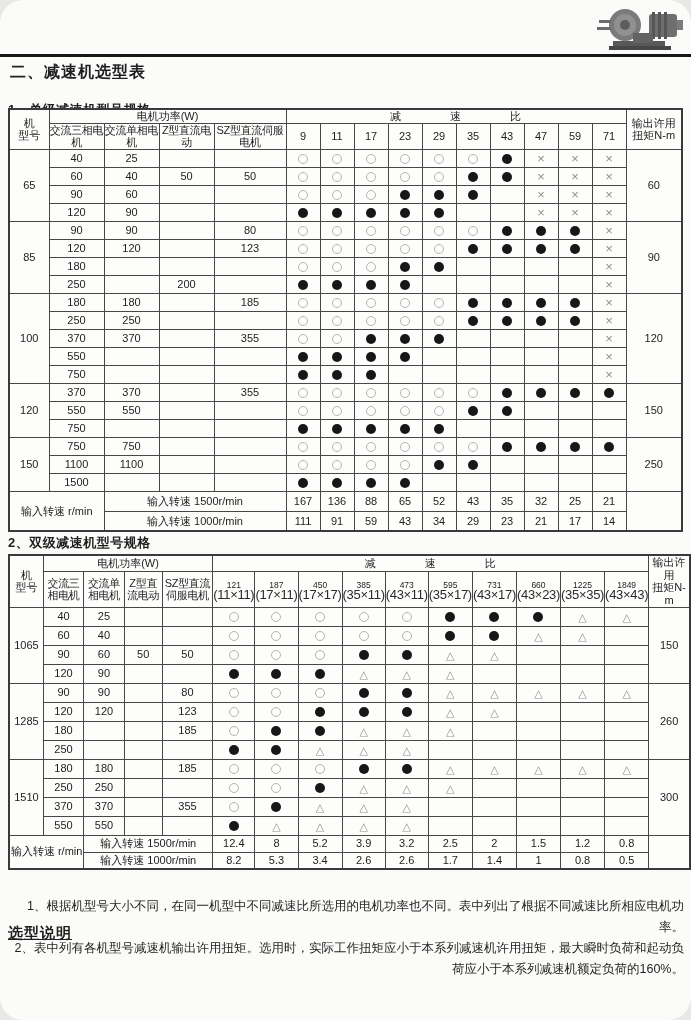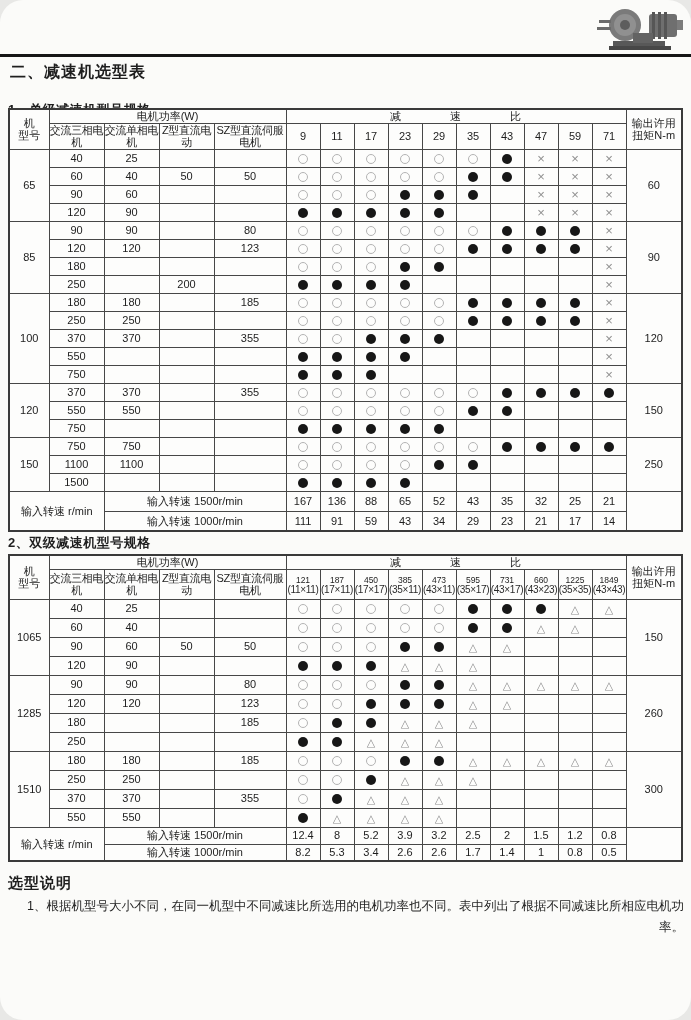--- a/index.html
+++ b/index.html
@@ -14,39 +14,39 @@
     border-radius:23px;
   }
   .topbar{position:absolute;top:54px;left:0;width:691px;height:3px;background:#161616;}
   .photo{position:absolute;top:3px;right:6px;width:92px;height:48px;}
   .sec-title{position:absolute;top:62px;left:10px;font-size:16px;font-weight:bold;letter-spacing:1px;}
   .sub-title{position:absolute;left:8px;font-size:13px;font-weight:bold;letter-spacing:0.5px;}
   #sub1{top:101px;}
   #sub2{top:534px;}
   #t1-mount{position:absolute;top:108px;left:8px;}
   #t2-mount{position:absolute;top:554px;left:8px;}
-  .notes-title{position:absolute;top:874px;left:8px;font-size:15px;font-weight:bold;letter-spacing:1px;}
+  .notes-title{position:absolute;top:924px;left:8px;font-size:15px;font-weight:bold;letter-spacing:1px;text-decoration:underline;}
   .notes{position:absolute;top:896px;left:8px;width:676px;font-size:12.5px;line-height:20.5px;}
   .notes p{margin:0 0 1px 0;padding-left:18px;text-indent:-18px;text-align:right;}
 
   table.sel-table{border-collapse:collapse;table-layout:fixed;background:#fdfdfc;}
   table.sel-table td{
     border:1px solid #474747;
     padding:0;text-align:center;vertical-align:middle;
     font-size:11px;color:#1d1d1d;line-height:1.15;
     overflow:hidden;
   }
   table.sel-table{border:2px solid #3a3a3a;}
   td.hdr{font-size:11px;}
   td.small{font-size:8.5px;letter-spacing:-0.3px;color:#222;}
   td.pre{white-space:pre-line;font-size:11px;}
   td.rsb{word-spacing:4em;font-size:12px;letter-spacing:1px;}
   td.ratio-val{font-size:11px;}
   td.ratio-val .rn{font-size:8.5px;line-height:10px;}
-  td.ratio-val .rf{font-size:10px;line-height:9px;letter-spacing:-0.3px;color:#2a2a2a;}
+  td.ratio-val .rf{font-size:13px;line-height:9px;letter-spacing:-0.3px;color:#2a2a2a;}
   td.num{font-size:11px;}
   td.model{font-size:11px;}
   td.torque{font-size:11px;}
   td.speed-label,td.speed-sub{font-size:11px;}
 
   .sym{display:inline-block;vertical-align:middle;}
   .sym.dot{width:10px;height:10px;border-radius:50%;background:#171717;}
   .sym.circ{width:8px;height:8px;border-radius:50%;border:1.5px solid #b4b4b4;background:transparent;}
   .sym.cross{font-size:13px;color:#8f8f8f;line-height:10px;}
   .sym.tri{font-size:11px;color:#8f8f8f;line-height:11px;}
@@ -770,15 +770,16 @@
             <td class="num">0.8</td>
             <td class="num">0.5</td>
           </tr>
         </tbody>
       </table>
     </div>
 
   <div class="notes-title">选型说明</div>
   <div class="notes">
     <p>1、根据机型号大小不同，在同一机型中不同减速比所选用的电机功率也不同。表中列出了根据不同减速比所相应电机功率。</p>
+    <p>2、表中列有各机型号减速机输出许用扭矩。选用时，实际工作扭矩应小于本系列减速机许用扭矩，最大瞬时负荷和起动负荷应小于本系列减速机额定负荷的160%。</p>
   </div>
 
 </div>
 
 </body></html>

